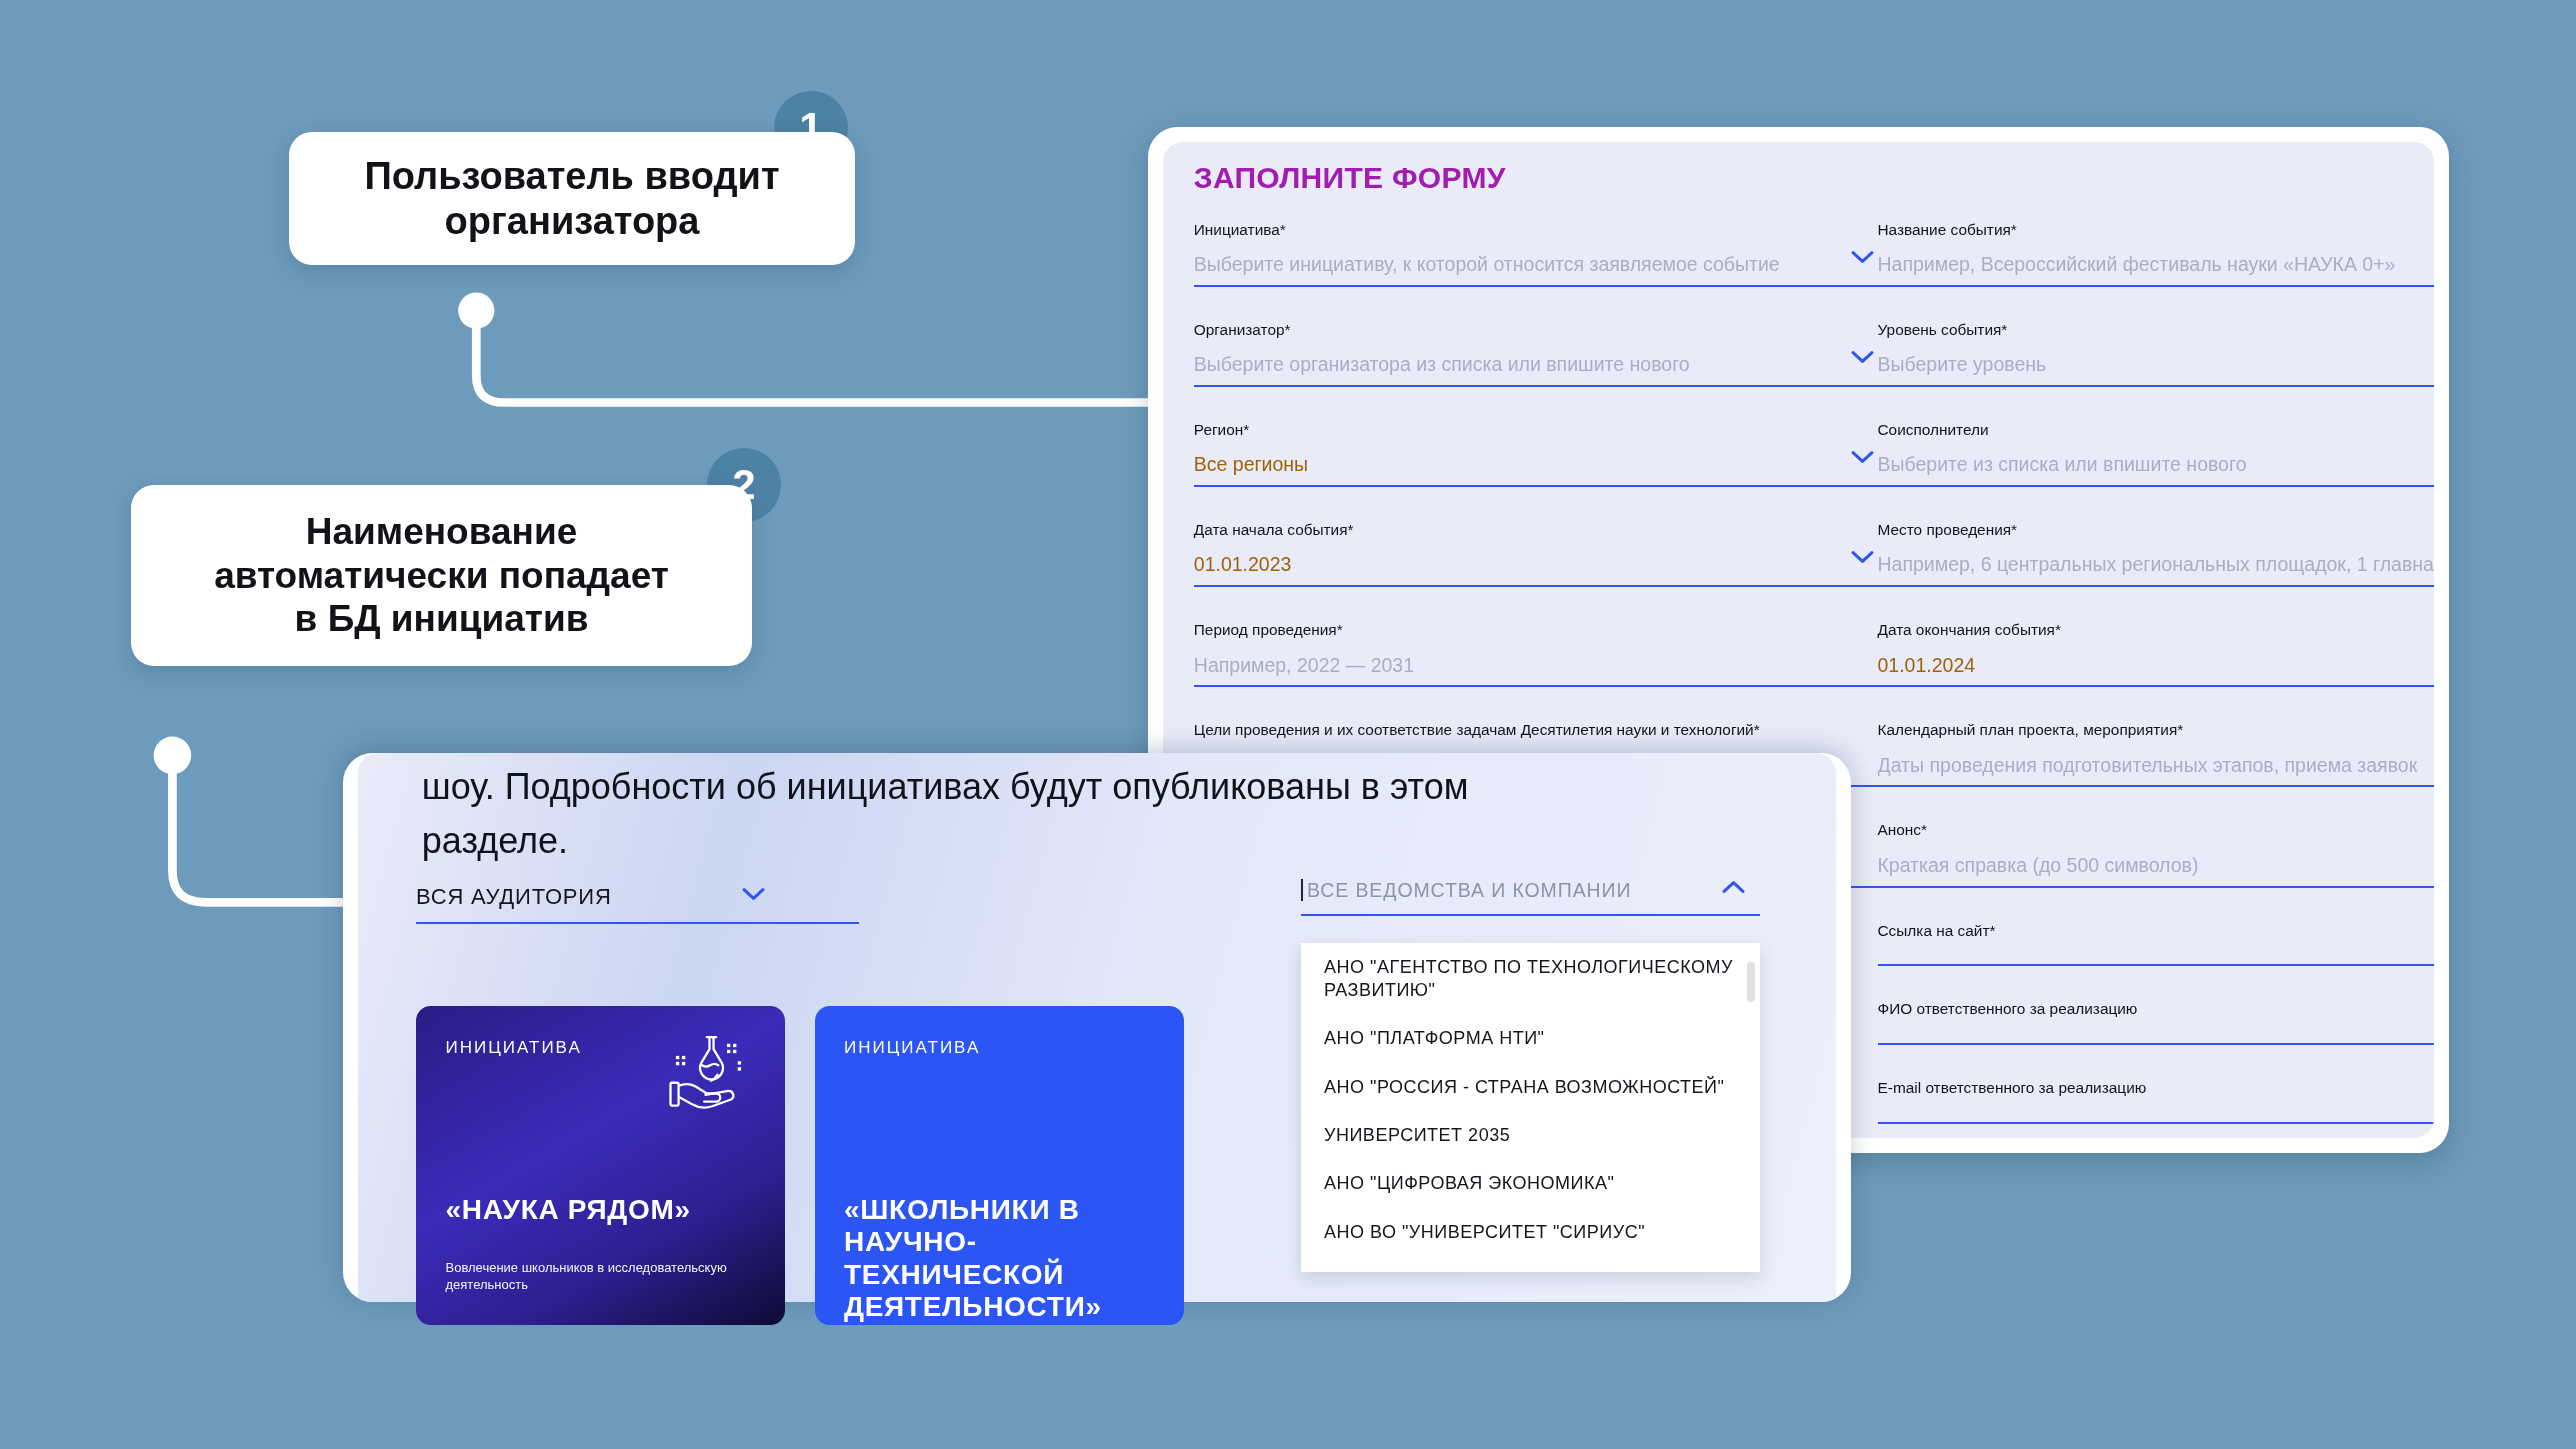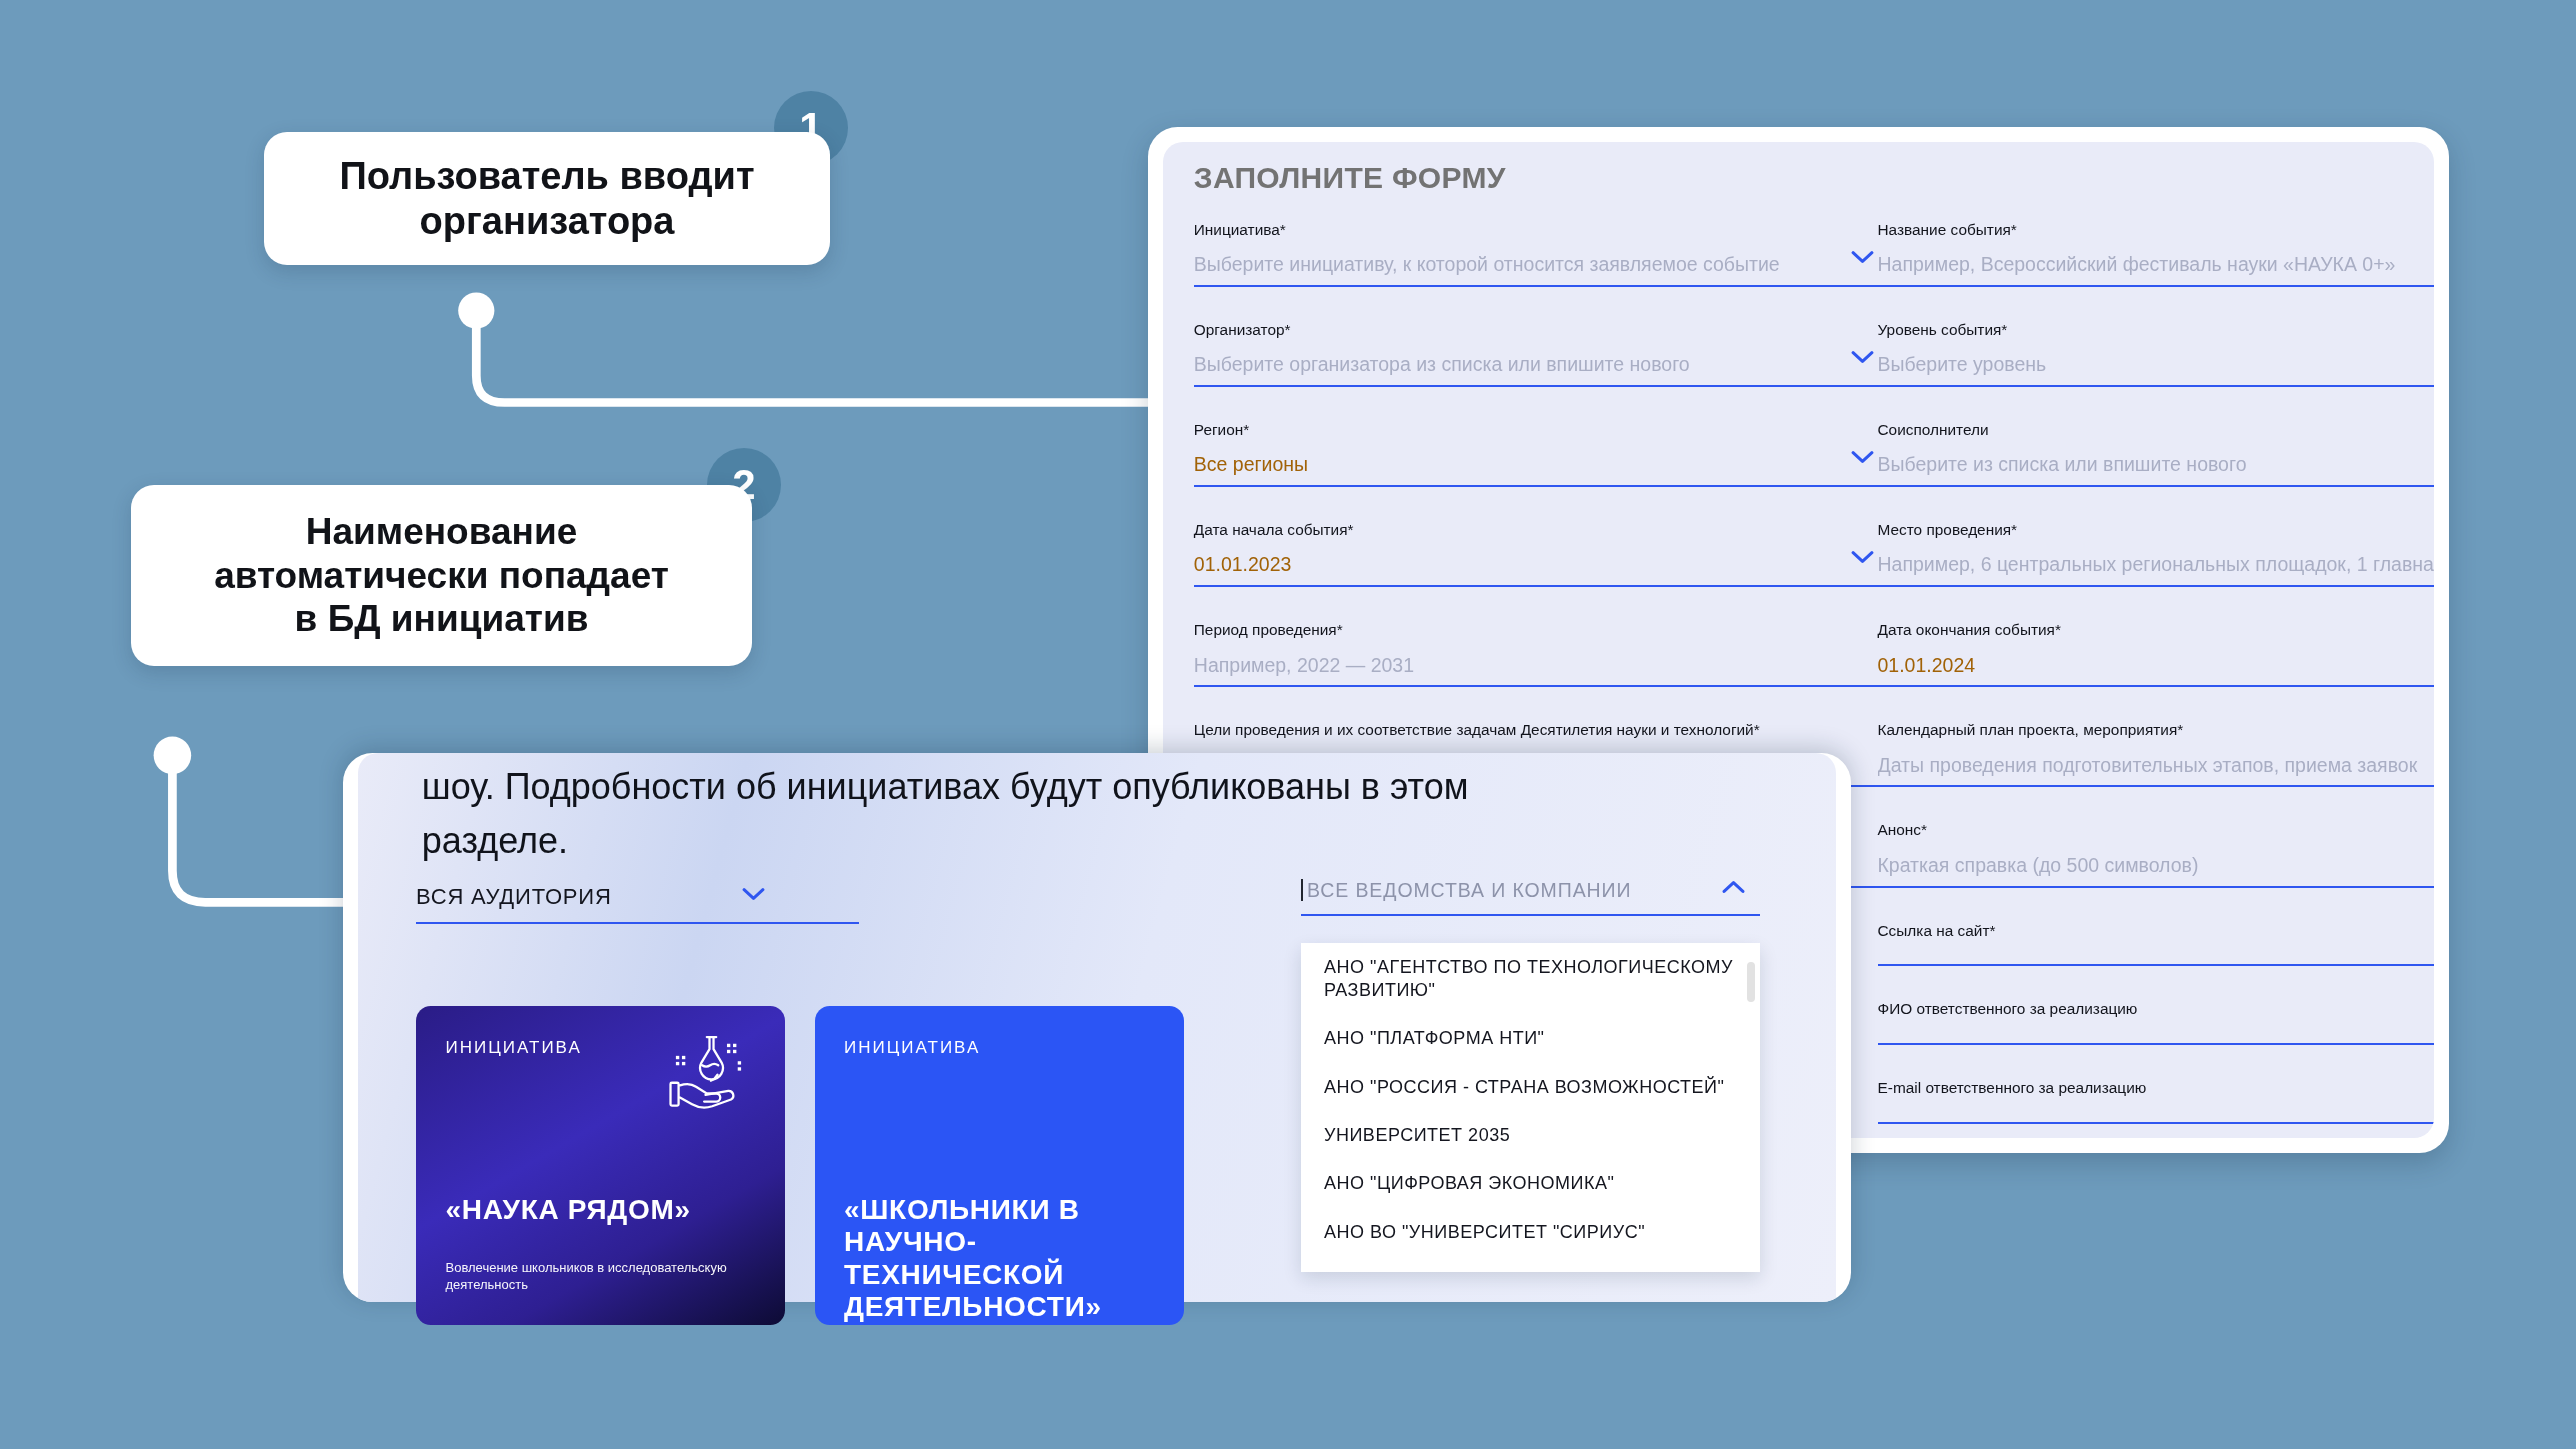--- a/index.html
+++ b/index.html
@@ -21,21 +21,21 @@
     background:#ffffff;
     border-radius:23px;
     box-shadow:0 6.7px 19px rgba(20,45,70,.18);
     display:flex;align-items:center;justify-content:center;
     text-align:center;
     color:#111318;
     font-weight:700;
     z-index:30;
   }
   .callout .txt{line-height:1.18;padding:0 17.4px;white-space:pre-line;}
-  #callout-1{left:264px;top:132px;width:566px;height:133px;font-size:38px;}
+  #callout-1{left:289px;top:132px;width:566px;height:133px;font-size:38px;}
   #callout-2{left:131px;top:485px;width:621px;height:181px;font-size:37px;}
 
   .badge{
     position:absolute;
     width:74px;height:74px;border-radius:50%;
     background:#4E82A4;
     color:#ffffff;
     display:flex;align-items:center;justify-content:center;
     font-size:42px;font-weight:700;
     z-index:29;
@@ -53,21 +53,21 @@
     z-index:20;
   }
   #form-panel-inner{
     position:absolute;left:14.8px;top:14.8px;right:14.8px;bottom:14.8px;
     background:#E9EBF8;
     border-radius:20px;
     overflow:hidden;
   }
   .form-title{
     position:absolute;left:31px;top:19px;
-    font-size:30px;font-weight:700;color:#737373;letter-spacing:0.3px;
+    font-size:30px;font-weight:700;color:#a21caf;letter-spacing:0.3px;
   }
   .form-cols{
     position:absolute;left:31px;top:79px;right:31px;bottom:0;
     display:flex;
   }
   .form-col{flex:1;display:flex;flex-direction:column;}
   .field{position:relative;margin-bottom:34px;}
   .field .lbl{
     font-size:15.4px;color:#12141c;margin-bottom:14.8px;display:block;line-height:1.2;
   }

